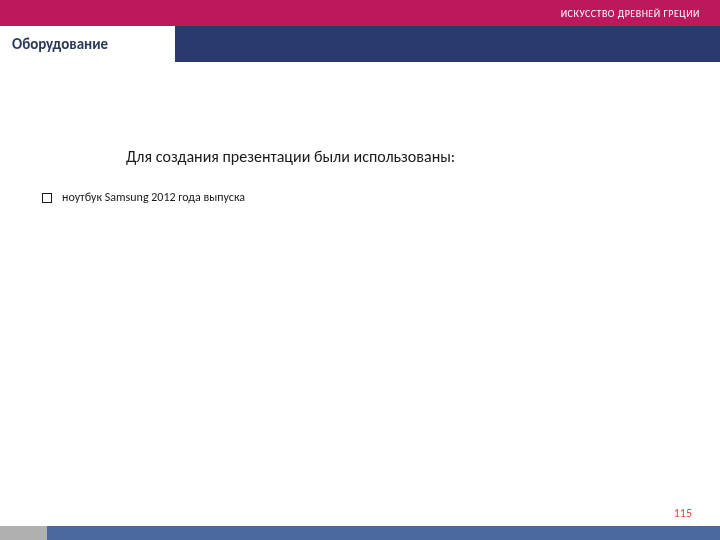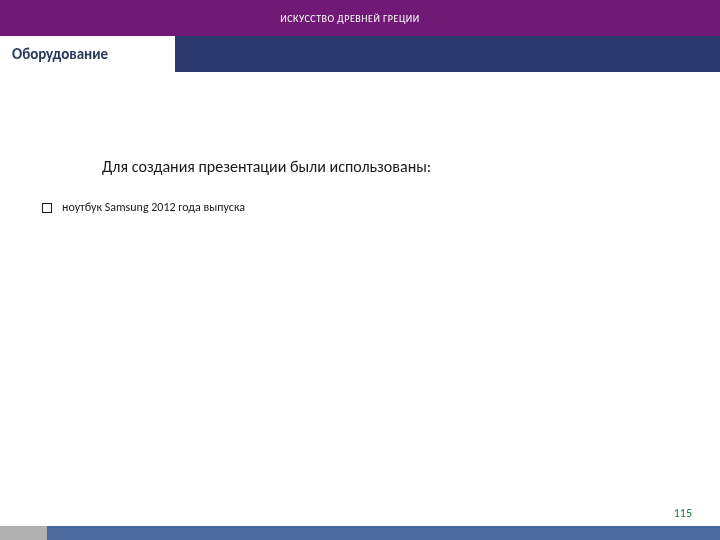--- a/index.html
+++ b/index.html
@@ -6,25 +6,25 @@
     body {
       width: 720px;
       height: 540px;
       font-family: Calibri, Arial, sans-serif;
       background: #ffffff;
       position: relative;
       overflow: hidden;
     }
     .top-bar {
       width: 100%;
-      height: 36px;
-      background: #701a75;
+      height: 26px;
+      background: #be185d;
       display: flex;
       align-items: center;
-      justify-content: center;
+      justify-content: flex-end;
       padding-right: 20px;
     }
     .top-bar-title {
       color: #ffffff;
       font-size: 10px;
       letter-spacing: 0.5px;
     }
     .section-row {
       width: 100%;
       height: 36px;
@@ -45,21 +45,21 @@
       flex: 1;
       height: 100%;
       background: #2a3a6e;
     }
     .content {
       padding: 85px 30px 0 30px;
       color: #1a1a1a;
     }
     .intro {
       font-size: 16px;
-      margin-left: 72px;
+      margin-left: 96px;
       margin-bottom: 22px;
     }
     .list {
       list-style: none;
       padding-left: 12px;
     }
     .list li {
       font-size: 12px;
       line-height: 1.5;
       display: flex;
@@ -89,21 +89,21 @@
     }
     .footer-blue {
       flex: 1;
       height: 100%;
       background: #4a6a9e;
     }
     .page-number {
       position: absolute;
       bottom: 20px;
       right: 28px;
-      color: #15803d;
+      color: #ef4444;
       font-size: 12px;
     }
   </style>
 </head>
 <body>
 
 <div class="top-bar">
   <span class="top-bar-title">ИСКУССТВО ДРЕВНЕЙ ГРЕЦИИ</span>
 </div>
 

